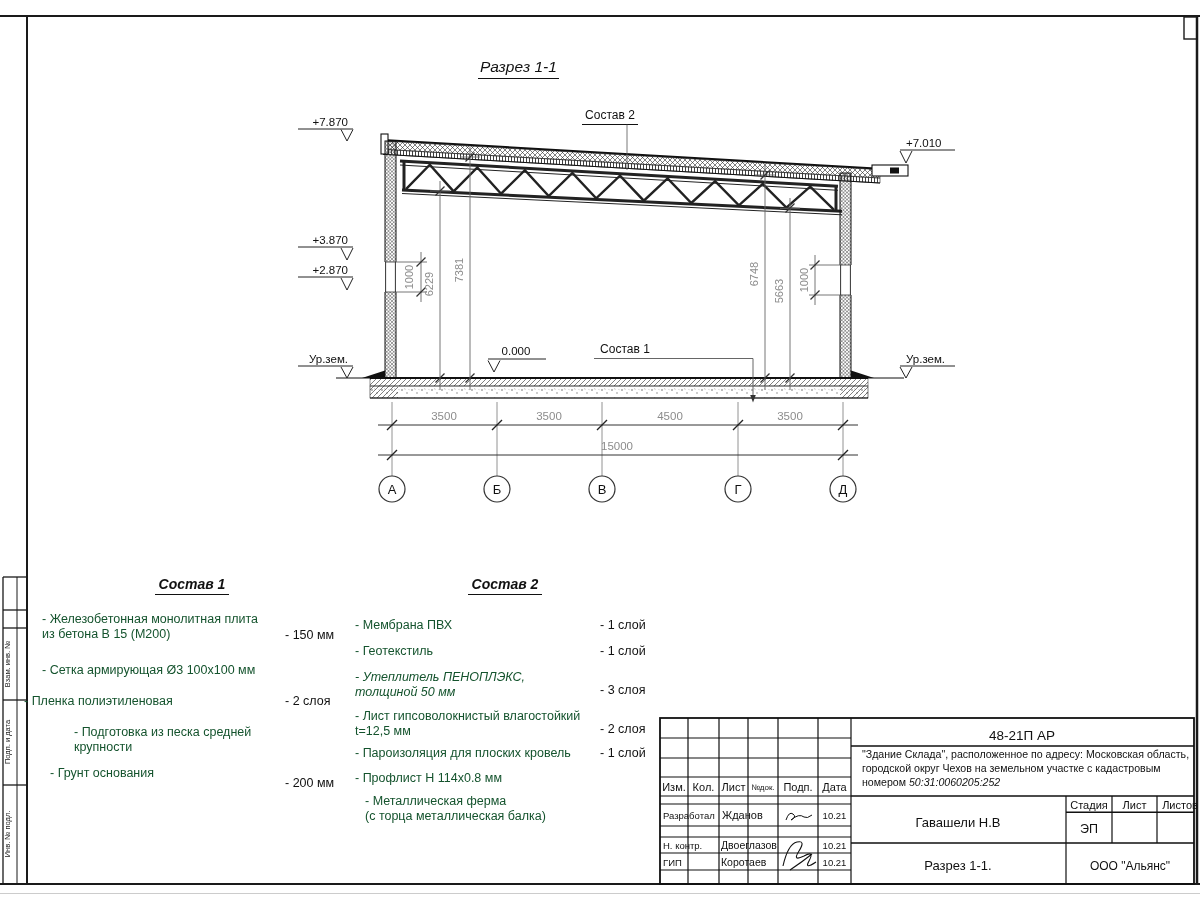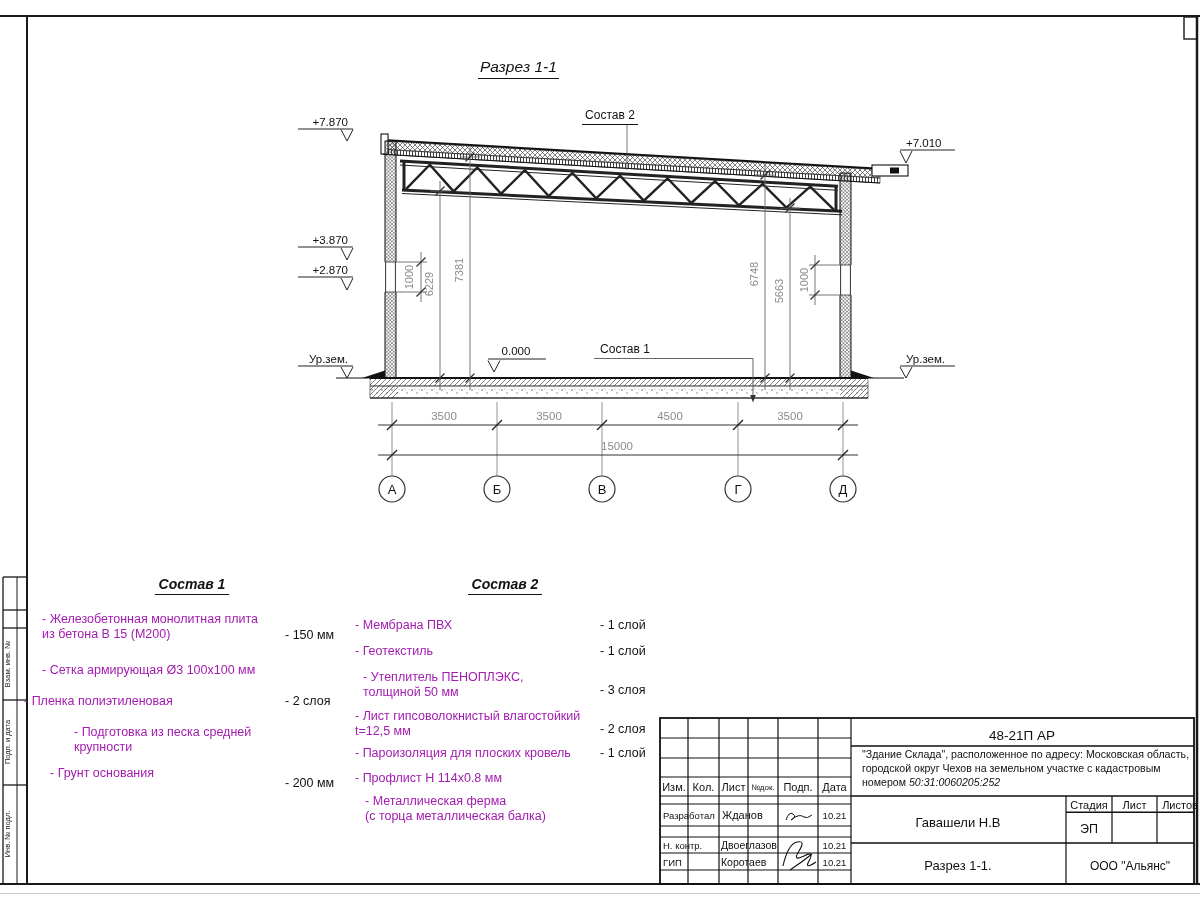--- a/index.html
+++ b/index.html
@@ -4,21 +4,21 @@
 <style>
   html,body{margin:0;padding:0;background:#fff;}
   .page{position:relative;width:1200px;height:900px;background:#fff;overflow:hidden;
         font-family:"Liberation Sans",sans-serif;color:#111;}
   svg text{font-family:"Liberation Sans",sans-serif;}
   .ov{position:absolute;}
   .hdr{font-size:14px;font-style:italic;font-weight:bold;text-align:center;}
   .hdr span{border-bottom:1.2px solid #111;padding:0 4px 2px 4px;}
   .dtitle{font-size:15.5px;font-style:italic;font-weight:500;text-align:left;}
   .dtitle span{border-bottom:1.3px solid #111;padding:0 2px 3px 2px;}
-  .s-txt{position:absolute;font-size:12.5px;line-height:1.18;white-space:pre-line;color:#a21caf;}
+  .s-txt{position:absolute;font-size:12.5px;line-height:1.18;white-space:pre-line;color:#14532d;}
   .s-val{position:absolute;font-size:12.5px;color:#111;white-space:nowrap;}
   .desc{font-size:10.6px;line-height:1.32;color:#111;}
   .desc i{font-style:italic;}
 </style>
 </head>
 <body>
 
 <div class="page">
 
   <svg width="1200" height="900" viewBox="0 0 1200 900" style="position:absolute;left:0;top:0;">
@@ -256,21 +256,21 @@
   </div>
 
   <div>
     <div class="ov hdr" style="left:355px;top:576px;width:300px;">
       <span>Состав 2</span>
     </div>
     <div class="s-txt" style="left:355px;top:618px;">- Мембрана ПВХ</div>
     <div class="s-val" style="left:600px;top:618px;">- 1 слой</div>
     <div class="s-txt" style="left:355px;top:644px;">- Геотекстиль</div>
     <div class="s-val" style="left:600px;top:644px;">- 1 слой</div>
-    <div class="s-txt" style="left:363px;top:670px;">- Утеплитель ПЕНОПЛЭКС,
+    <div class="s-txt" style="left:355px;top:670px;font-style:italic;">- Утеплитель ПЕНОПЛЭКС,
   толщиной 50 мм</div>
     <div class="s-val" style="left:600px;top:683px;">- 3 слоя</div>
     <div class="s-txt" style="left:355px;top:709px;">- Лист гипсоволокнистый влагостойкий
  t=12,5 мм</div>
     <div class="s-val" style="left:600px;top:722px;">- 2 слоя</div>
     <div class="s-txt" style="left:355px;top:746px;">- Пароизоляция для плоских кровель</div>
     <div class="s-val" style="left:600px;top:746px;">- 1 слой</div>
     <div class="s-txt" style="left:355px;top:771px;">- Профлист Н 114х0.8 мм</div>
     <div class="s-txt" style="left:365px;top:794px;">- Металлическая ферма
   (с торца металлическая балка)</div>

